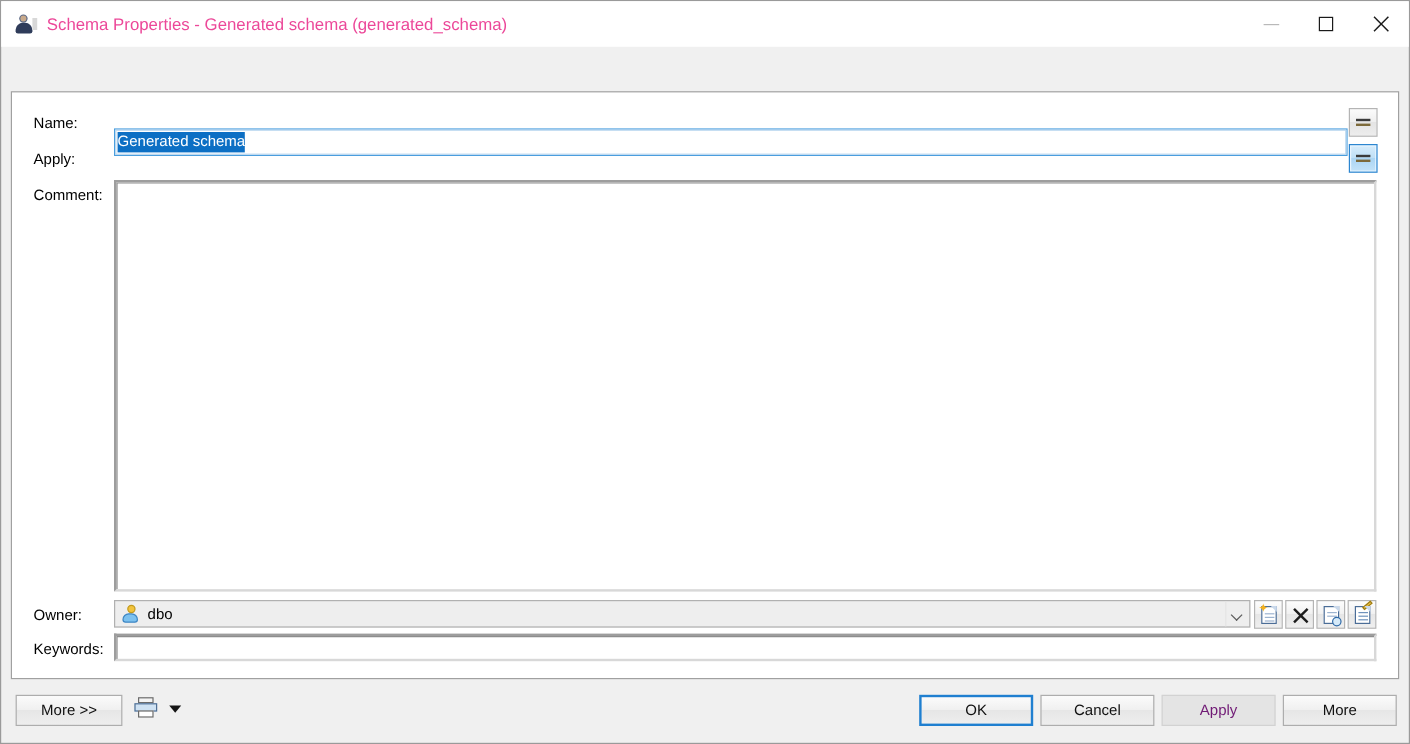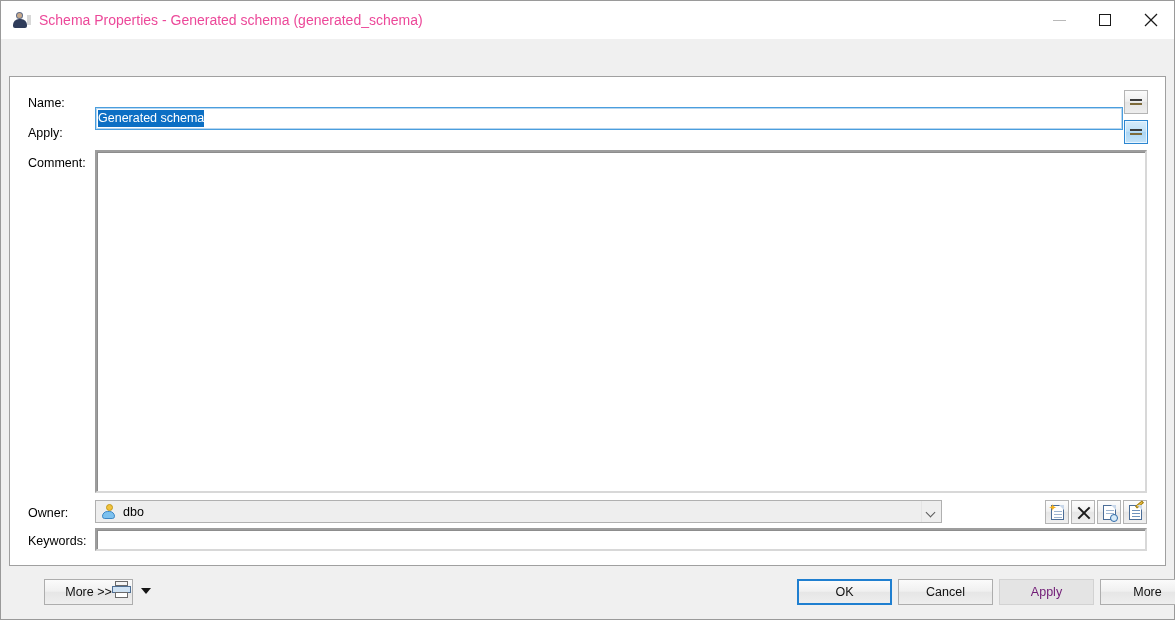--- a/index.html
+++ b/index.html
@@ -352,21 +352,20 @@
     box-sizing: border-box;
     background: linear-gradient(#fbfbfb, #f0f0f0 47%, #e6e6e6 50%, #eeeeee);
     border: 1px solid #adadad;
     font-family: "Liberation Sans", sans-serif;
     font-size: 12.5px;
     color: #101010;
     display: flex;
     align-items: center;
     justify-content: center;
     padding: 0;
-    margin-left: 31px;
   }
   .btn.default {
     border: 2px solid #1f7fd0;
     background: linear-gradient(#fbfbfb, #f0f0f0 47%, #e6e6e6 50%, #eeeeee);
   }
   .btn.disabled {
     color: #701a75;
     background: #e4e4e4;
     border-color: #d2d2d2;
   }
@@ -458,21 +457,21 @@
           <i class="b"></i>
         </span>
     </div>
 
     <div class="row-label" style="left:18px; top:79px;">Comment:</div>
     <div class="sunken" style="left:85px; top:73px; width:1052px; height:343px;">
       
     </div>
 
     <div class="row-label" style="left:18px; top:429px;">Owner:</div>
-    <div class="combo" style="left:85px; top:423px; width:847px; height:23px;">
+    <div class="combo" style="left:85px; top:423px; width:947px; height:23px;">
       <span class="user-icon">
         <span class="ubody"></span>
           <span class="uhead"></span>
       </span>
       <span class="combo-text">dbo</span>
       <span class="combo-arrow">
           <span class="chev"></span>
         </span>
     </div>
 

